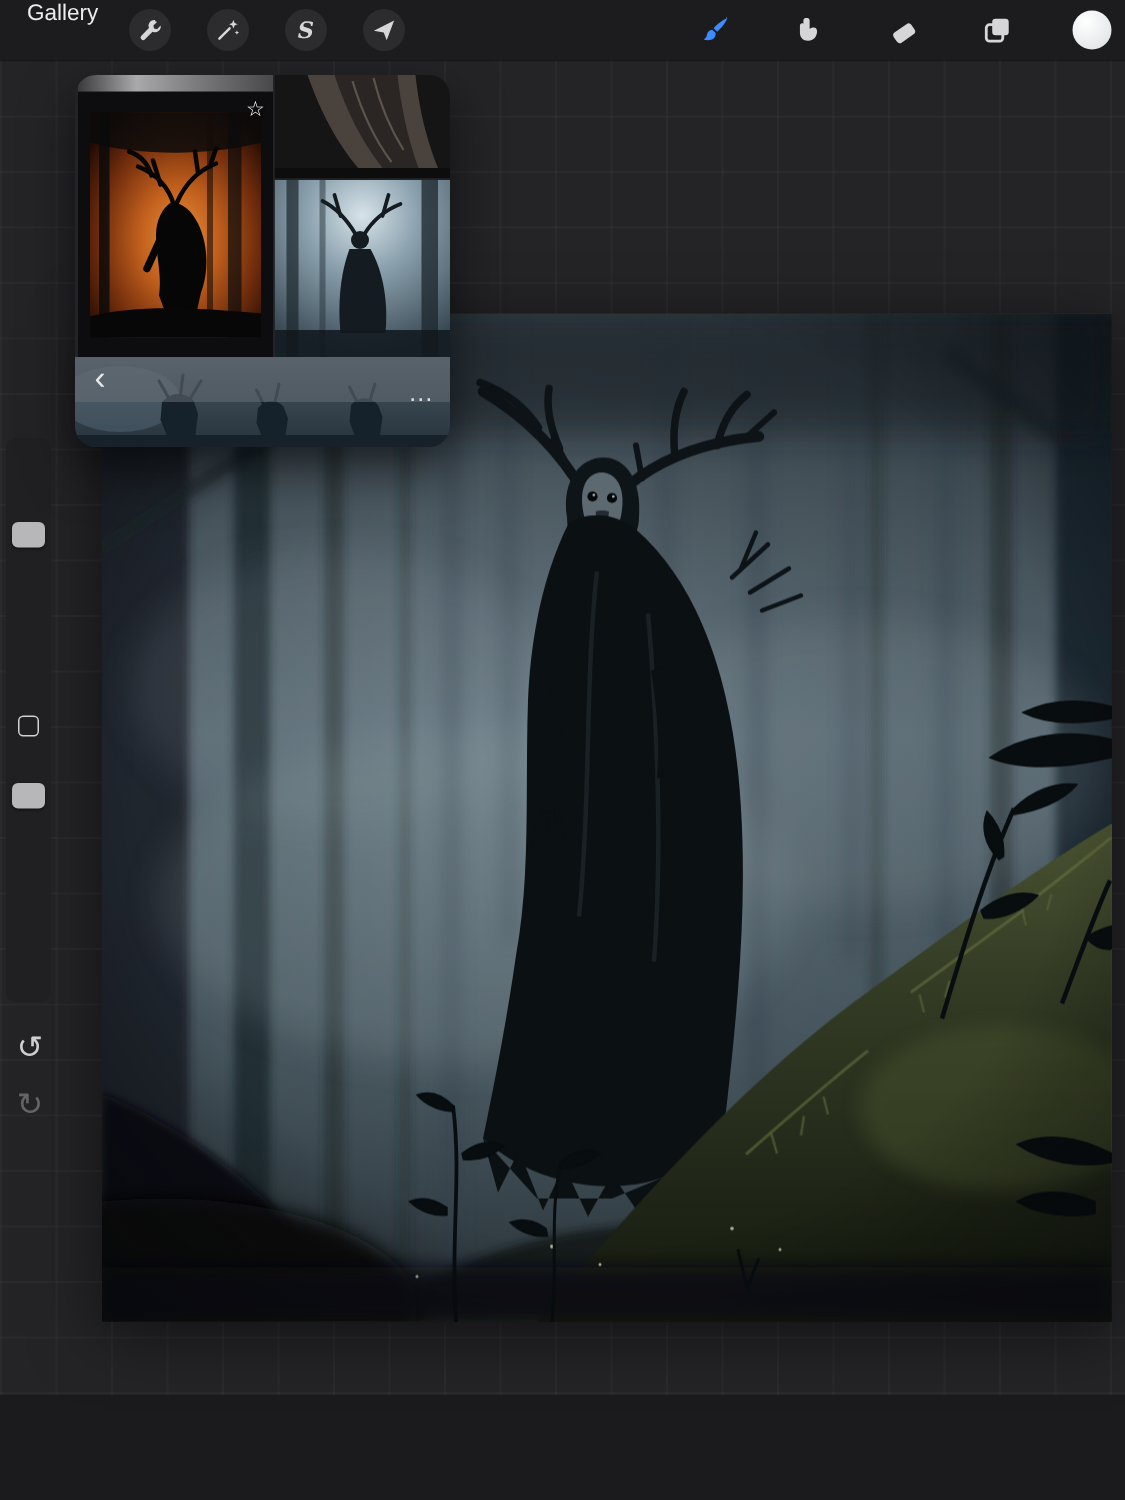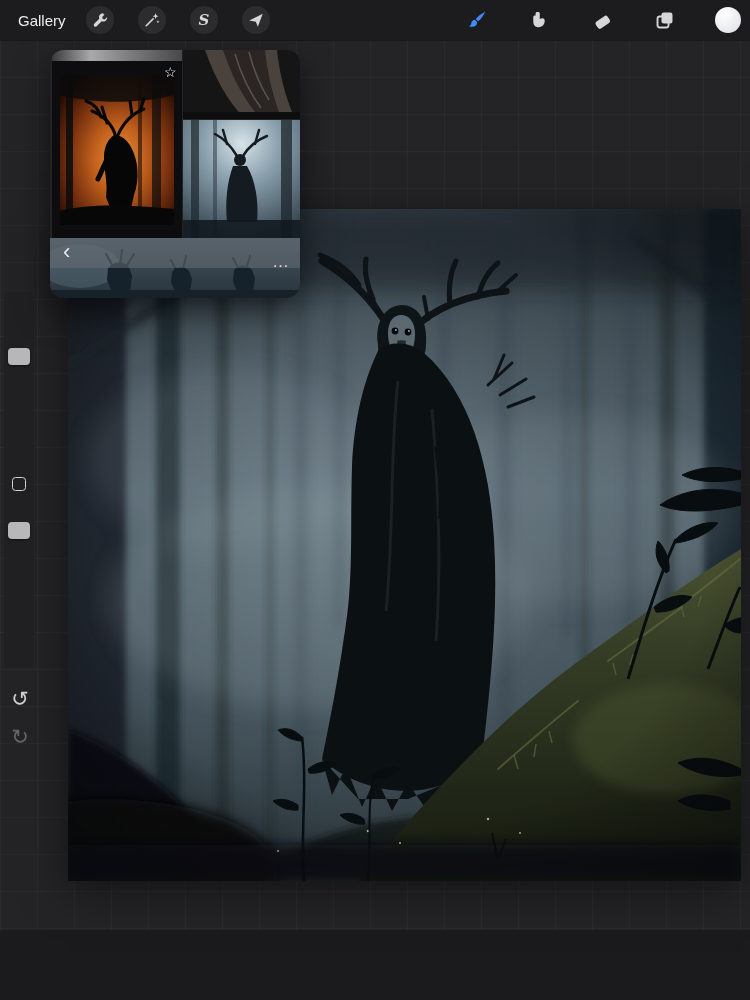--- a/index.html
+++ b/index.html
@@ -7,21 +7,21 @@
   body{font-family:"Liberation Sans",sans-serif;position:relative}
 
   .grid-bg{position:absolute;inset:0;background-color:#242427;
     background-image:linear-gradient(rgba(255,255,255,.028) 1px,transparent 1px),
                      linear-gradient(90deg,rgba(255,255,255,.028) 1px,transparent 1px);
     background-size:37px 37px;background-position:0 40px;z-index:0}
   .bottom-shade{position:absolute;left:0;top:930px;width:750px;height:70px;background:#1b1b1d;z-index:1}
 
   
   .topbar{position:absolute;top:0;left:0;width:750px;height:40px;background:#1c1c1e;z-index:50;box-shadow:0 1px 0 rgba(0,0,0,.45)}
-  .gallery-btn{position:absolute;left:18px;top:0;height:40px;display:flex;align-items:center;color:#ececee;font-size:15px;cursor:default}
+  .gallery-btn{position:absolute;left:18px;top:0;height:40px;display:flex;align-items:flex-start;color:#ececee;font-size:15px;cursor:default}
   .tool-circle{position:absolute;top:6px;width:28px;height:28px;border-radius:50%;background:#2c2c2e;display:flex;align-items:center;justify-content:center}
   .tc1{left:86px}.tc2{left:138px}.tc3{left:190px}.tc4{left:242px}
   .right-tool{position:absolute;top:9px;width:22px;height:22px;display:flex;align-items:center;justify-content:center}
   .rt1{left:466px}.rt2{left:528px}.rt3{left:591px}.rt4{left:654px}
   .color-swatch{position:absolute;left:715px;top:7px;width:26px;height:26px;border-radius:50%;
     background:radial-gradient(circle at 35% 30%,#ffffff,#e6e8eb 70%,#d4d7db)}
   .sel-glyph{font-family:"DejaVu Serif",serif;font-style:italic;font-weight:bold;font-size:15px;color:#d6d6d8;line-height:1}
 
   
   .sidebar{position:absolute;left:4px;top:292px;width:30px;height:376px;background:#202023;border-radius:7px;z-index:30}

